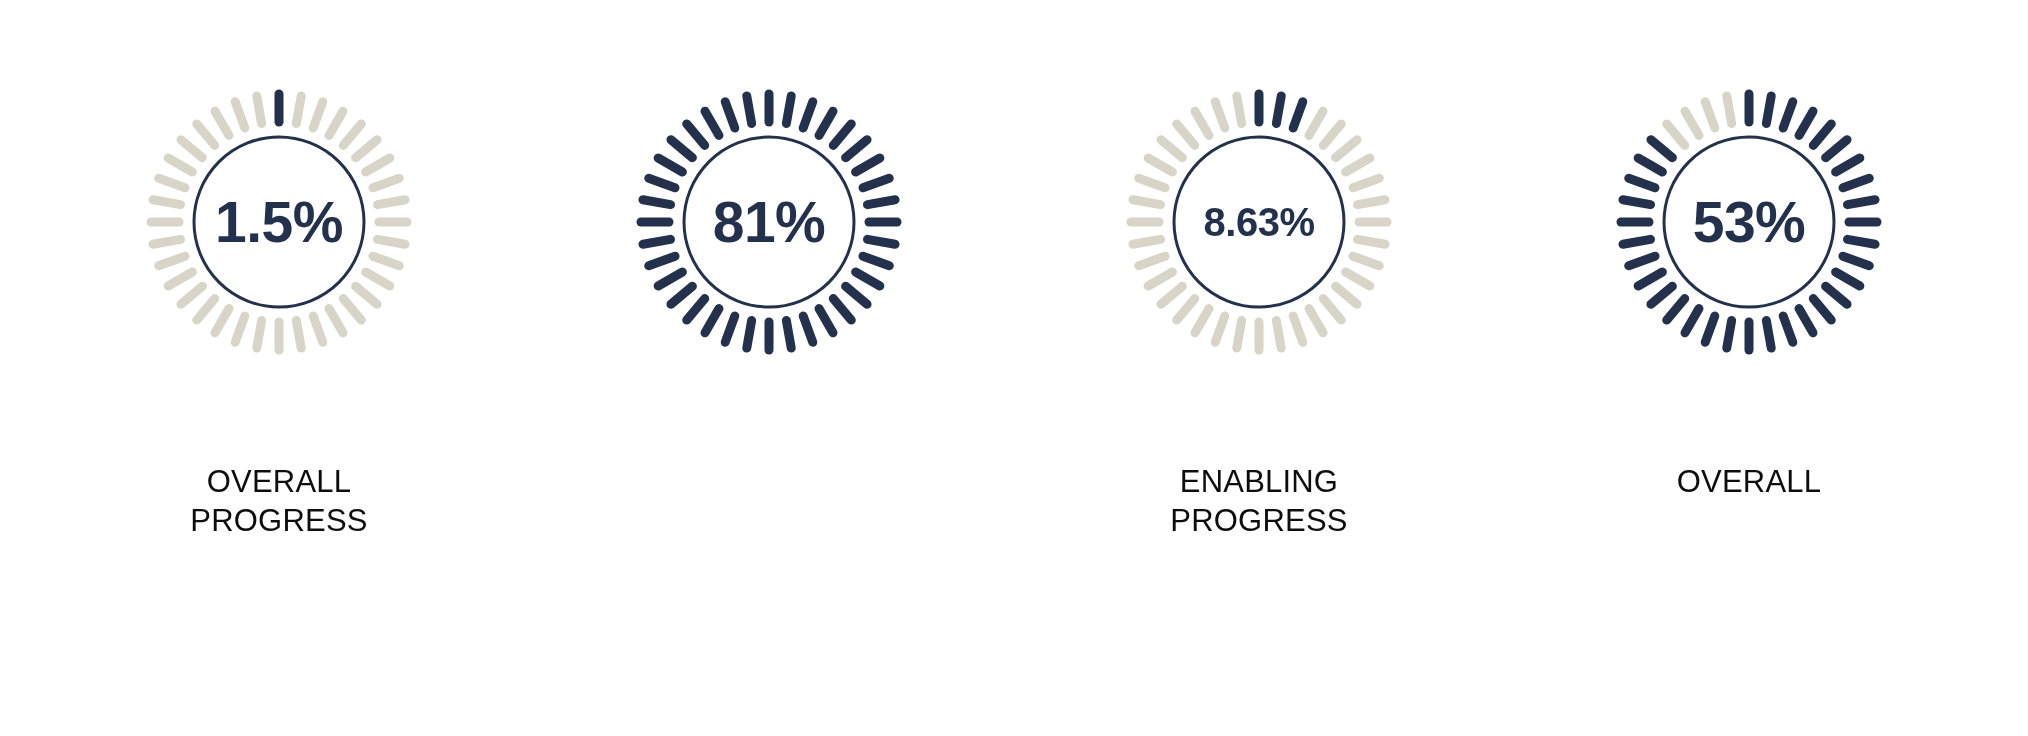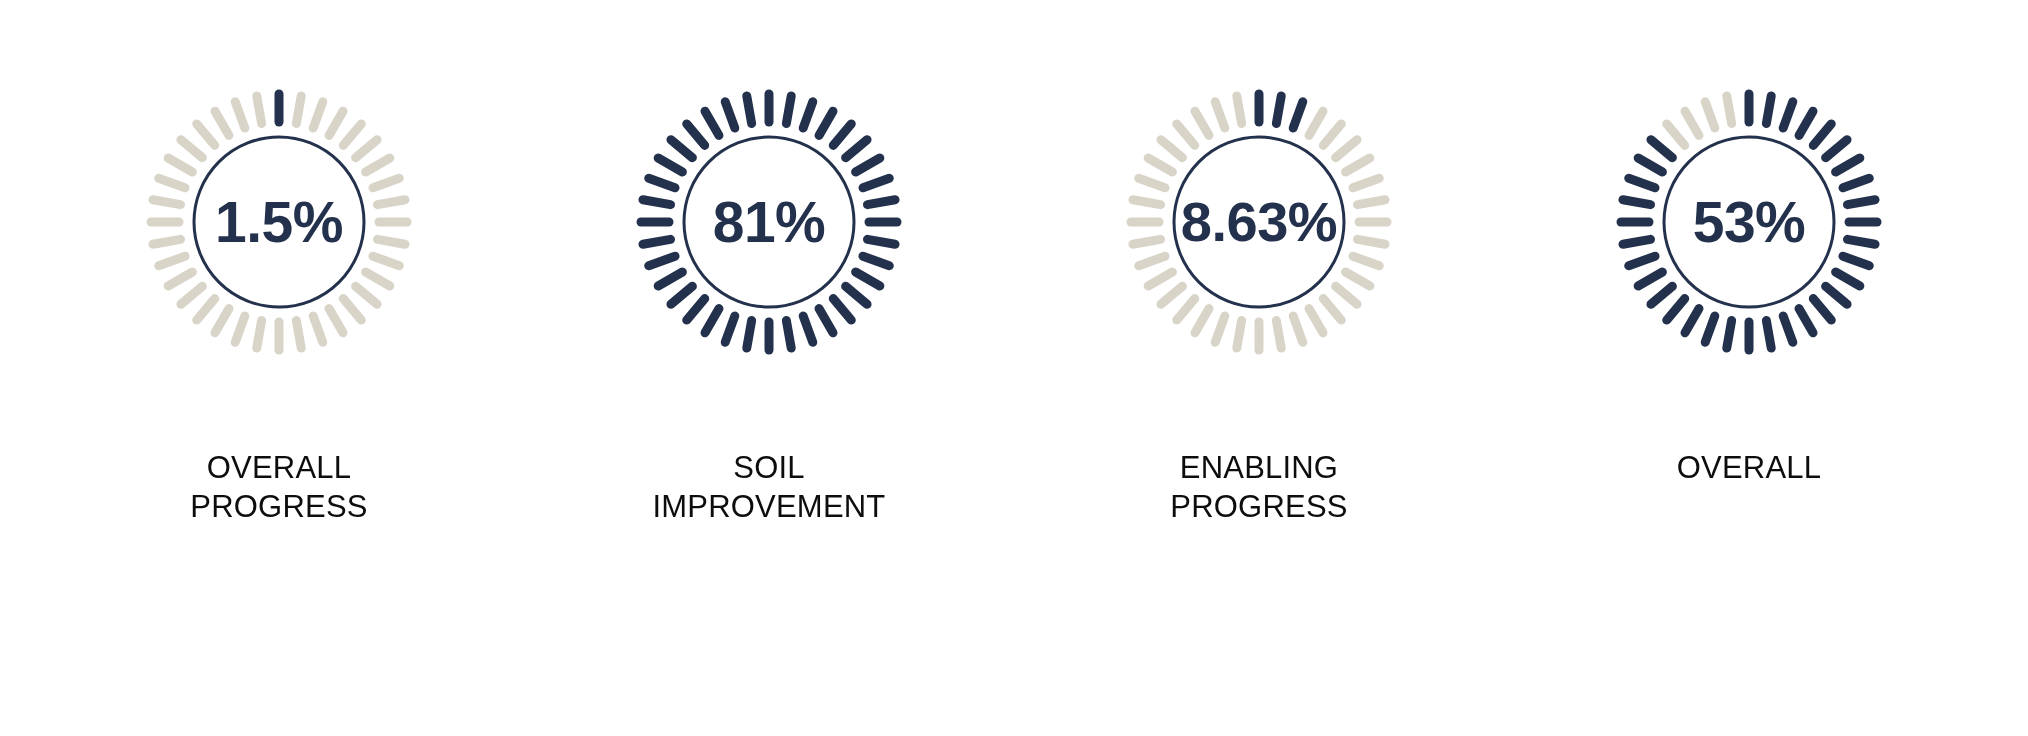--- a/index.html
+++ b/index.html
@@ -53,24 +53,24 @@
     justify-content: center;
     font-family: "Liberation Sans", sans-serif;
     font-size: 57px;
     font-weight: 600;
     letter-spacing: -0.5px;
     color: #23314d;
     line-height: 1;
     pointer-events: none;
   }
   .gauge-value.small {
-    font-size: 56px;
+    font-size: 40px;
   }
   .gauge-label {
-    margin-top: 34px;
+    margin-top: 48px;
     text-align: center;
     font-family: "Liberation Sans", sans-serif;
     font-size: 31px;
     font-weight: 300;
     color: #0d0d0d;
     line-height: 1.25;
     letter-spacing: 0.2px;
     white-space: pre-line;
   }
 </style>
@@ -164,22 +164,20 @@
             <line x1="73.40" y1="85.72" x2="51.95" y2="67.72" stroke="#23314d" stroke-width="9" stroke-linecap="round"></line>
             <line x1="85.72" y1="73.40" x2="67.72" y2="51.95" stroke="#23314d" stroke-width="9" stroke-linecap="round"></line>
             <line x1="100.00" y1="63.40" x2="86.00" y2="39.15" stroke="#23314d" stroke-width="9" stroke-linecap="round"></line>
             <line x1="115.80" y1="56.03" x2="106.22" y2="29.72" stroke="#23314d" stroke-width="9" stroke-linecap="round"></line>
             <line x1="132.64" y1="51.52" x2="127.77" y2="23.94" stroke="#23314d" stroke-width="9" stroke-linecap="round"></line>
           </g>
           <circle cx="150" cy="150" r="85" fill="none" stroke="#23314d" stroke-width="3"></circle>
         </svg>
         <div class="gauge-value">81%</div>
       </div>
-      <div class="gauge-label">SOIL
-IMPROVEMENT</div>
     </div>
     <div class="gauge-cell">
       <div class="gauge-ring-wrap">
         <svg viewBox="0 0 300 300">
           <g>
             <line x1="150.00" y1="50.00" x2="150.00" y2="22.00" stroke="#23314d" stroke-width="9" stroke-linecap="round"></line>
             <line x1="167.36" y1="51.52" x2="172.23" y2="23.94" stroke="#23314d" stroke-width="9" stroke-linecap="round"></line>
             <line x1="184.20" y1="56.03" x2="193.78" y2="29.72" stroke="#23314d" stroke-width="9" stroke-linecap="round"></line>
             <line x1="200.00" y1="63.40" x2="214.00" y2="39.15" stroke="#d9d4c8" stroke-width="9" stroke-linecap="round"></line>
             <line x1="214.28" y1="73.40" x2="232.28" y2="51.95" stroke="#d9d4c8" stroke-width="9" stroke-linecap="round"></line>

